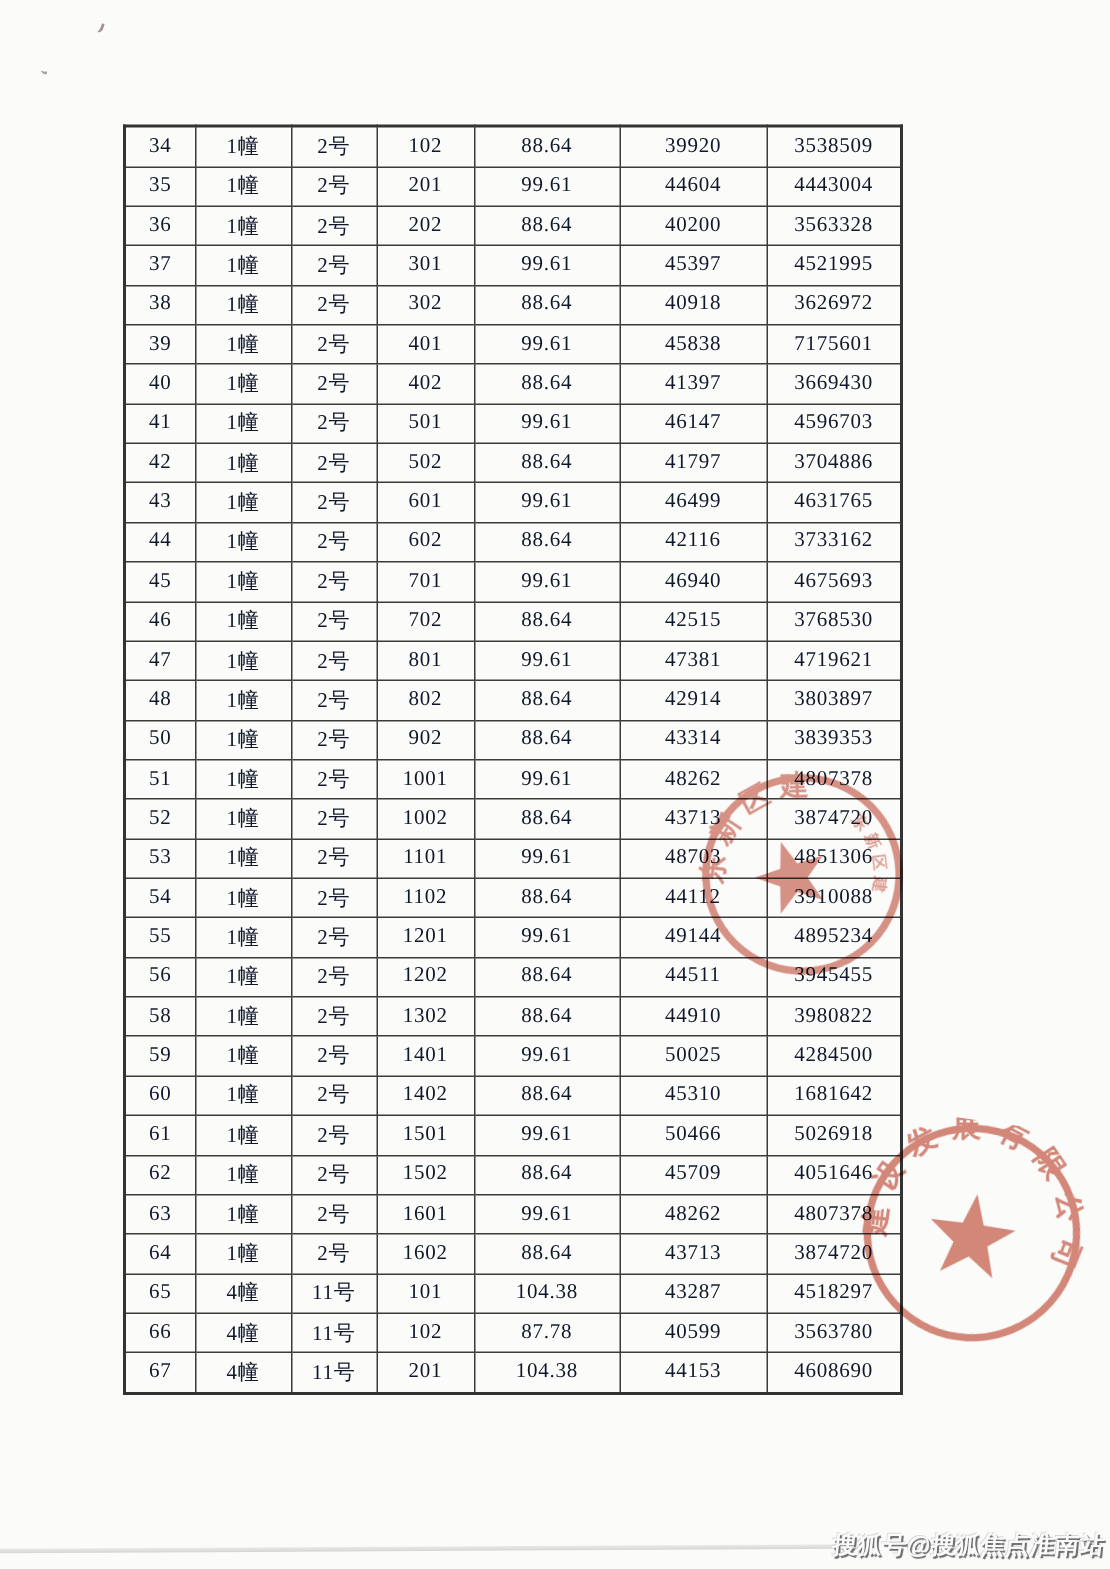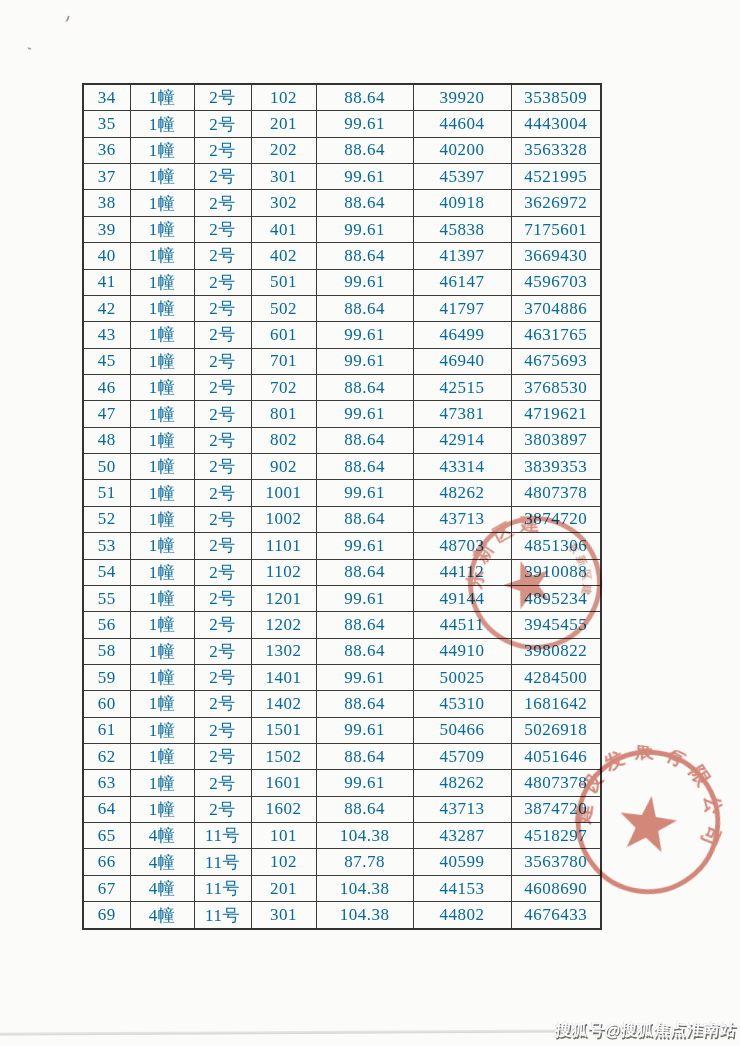--- a/index.html
+++ b/index.html
@@ -20,22 +20,22 @@
   }
   
   .price-table {
     position: absolute;
     left: 82px;
     top: 83px;
     width: 520px;
     height: 847px;
     border-collapse: collapse;
     table-layout: fixed;
-    font-size: 17px;
-    color: #0369a1;
+    font-size: 14px;
+    color: #0f172a;
     letter-spacing: 0.5px;
   }
   .price-table td {
     border: 1.6px solid #3b3b3b;
     text-align: center;
     vertical-align: middle;
     padding: 0;
     overflow: hidden;
     white-space: nowrap;
   }
@@ -217,20 +217,29 @@
         <tr>
           <td>43</td>
           <td>1幢</td>
           <td>2号</td>
           <td>601</td>
           <td>99.61</td>
           <td>46499</td>
           <td>4631765</td>
         </tr>
         <tr>
+          <td>44</td>
+          <td>1幢</td>
+          <td>2号</td>
+          <td>602</td>
+          <td>88.64</td>
+          <td>42116</td>
+          <td>3733162</td>
+        </tr>
+        <tr>
           <td>45</td>
           <td>1幢</td>
           <td>2号</td>
           <td>701</td>
           <td>99.61</td>
           <td>46940</td>
           <td>4675693</td>
         </tr>
         <tr>
           <td>46</td>
@@ -404,29 +413,20 @@
           <td>3563780</td>
         </tr>
         <tr>
           <td>67</td>
           <td>4幢</td>
           <td>11号</td>
           <td>201</td>
           <td>104.38</td>
           <td>44153</td>
           <td>4608690</td>
-        </tr>
-        <tr>
-          <td>69</td>
-          <td>4幢</td>
-          <td>11号</td>
-          <td>301</td>
-          <td>104.38</td>
-          <td>44802</td>
-          <td>4676433</td>
         </tr>
       </tbody>
   </table>
 
   <div class="seal seal-upper">
     <svg viewBox="0 0 200 200">
       <circle cx="100" cy="100" r="92" fill="none" stroke="currentColor" stroke-width="7"></circle>
       <path id="seal-arc-upper" d="M 24,100 A 76,76 0 0 1 176,100" fill="none"></path>
       <path id="seal-arc-upper-inner" d="M 158,62 A 72,72 0 0 1 158,138" fill="none"></path>
       <polygon points="90,64 98.5,88.4 124.2,88.9 103.7,104.4 111.2,129.1 90,114.4 68.8,129.1 76.3,104.4 55.8,88.9 81.5,88.4" fill="currentColor"></polygon>

